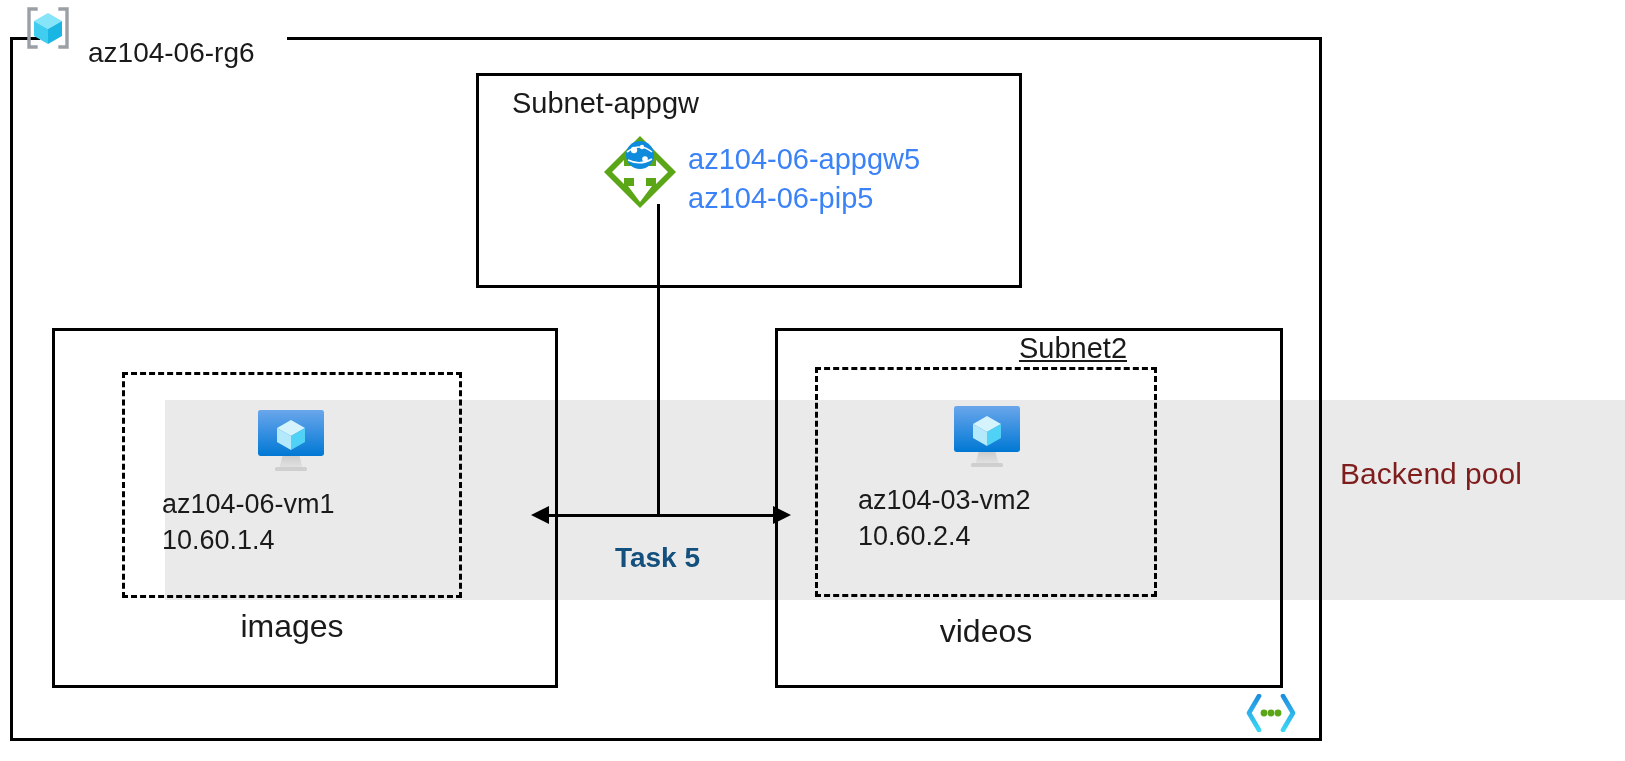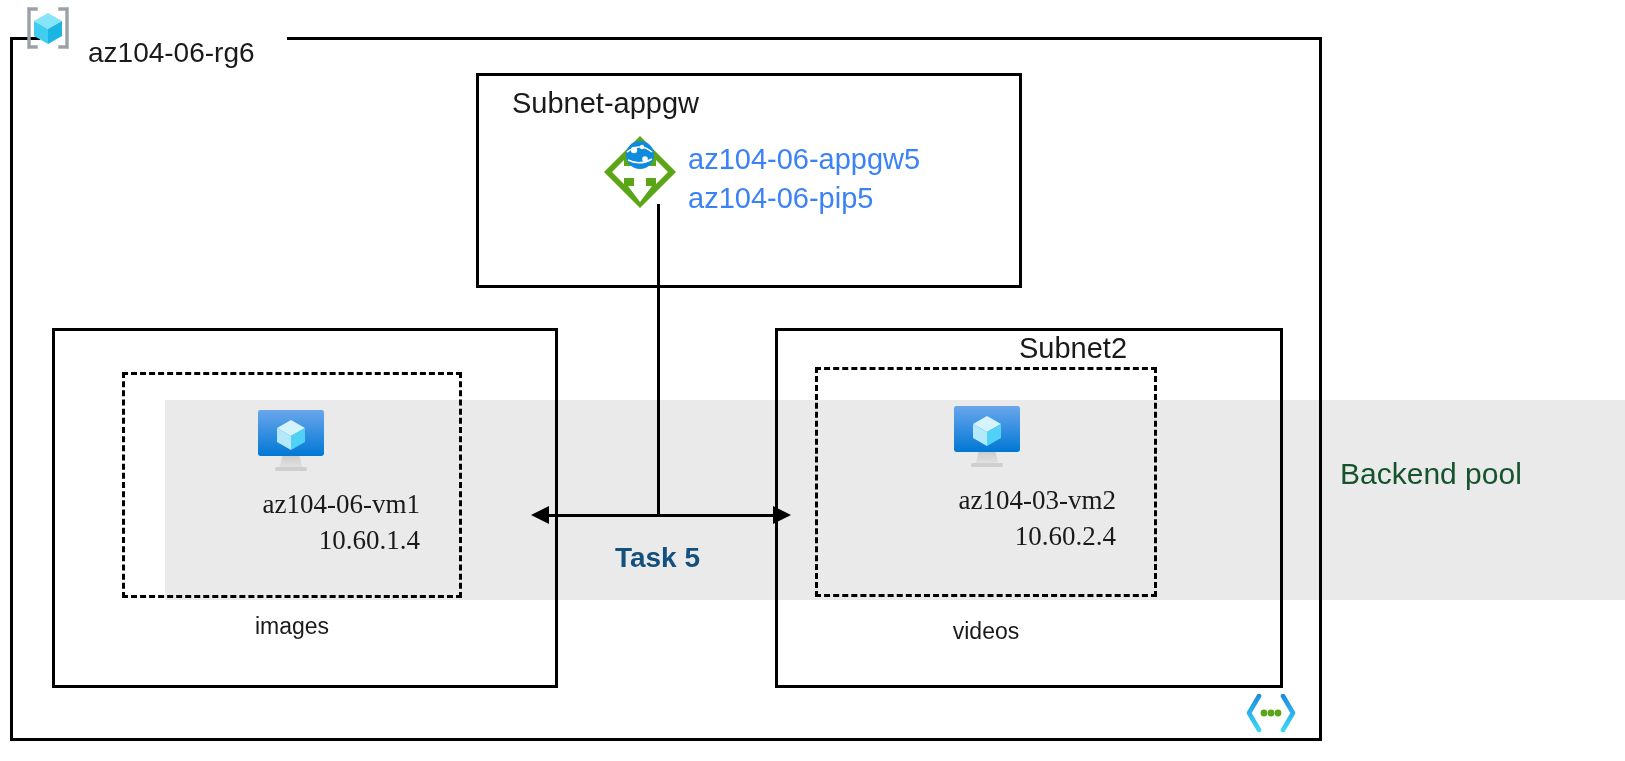--- a/index.html
+++ b/index.html
@@ -58,68 +58,68 @@
 
   .box-title {
     position: absolute;
     font-size: 29px;
     line-height: 36px;
     color: #1a1a1a;
     white-space: nowrap;
   }
   .title-appgw   { left: 492px; top: 85px; margin-left: 20px; }
   .title-subnet1 { left: 52px;  top: 330px; width: 506px; text-align: center; }
-  .title-subnet2 { left: 775px; top: 330px; width: 596px; text-align: center; }
+  .title-subnet2 { left: 775px; top: 330px; width: 596px; text-align: center; text-decoration: underline; }
 
   
   .backend-band {
     position: absolute;
     left: 165px;
     top: 400px;
     width: 1460px;
     height: 200px;
     background: #eaeaea;
   }
   .backend-label {
     position: absolute;
     left: 1340px;
     top: 455px;
     font-size: 30px;
     line-height: 38px;
-    color: #14532d;
+    color: #7f1d1d;
     white-space: nowrap;
   }
 
   
   .dashed-box {
     position: absolute;
     border: 3px dashed #000000;
     box-sizing: border-box;
     background: transparent;
   }
   .dashed-1 { left: 122px; top: 372px; width: 340px; height: 226px; }
   .dashed-2 { left: 815px; top: 367px; width: 342px; height: 230px; }
 
   
-  .vm-block { position: absolute; text-align: right; font-family: Liberation Serif, serif; }
+  .vm-block { position: absolute; text-align: left; }
   .vm-1 { left: 162px; top: 404px; width: 258px; }
   .vm-2 { left: 858px; top: 400px; width: 258px; }
   .vm-icon { width: 76px; height: 72px; display: block; margin: 0 auto; }
   .vm-line {
     font-size: 27px;
     line-height: 36px;
     color: #1a1a1a;
     white-space: nowrap;
   }
   .vm-lines { margin-top: 10px; }
 
   
   .subnet-caption {
     position: absolute;
-    font-size: 23px;
+    font-size: 32px;
     line-height: 36px;
     color: #1a1a1a;
     text-align: center;
     white-space: nowrap;
   }
   .caption-1 { left: 122px; top: 608px; width: 340px; }
   .caption-2 { left: 815px; top: 613px; width: 342px; }
 
   
   .line { position: absolute; background: #000000; }

